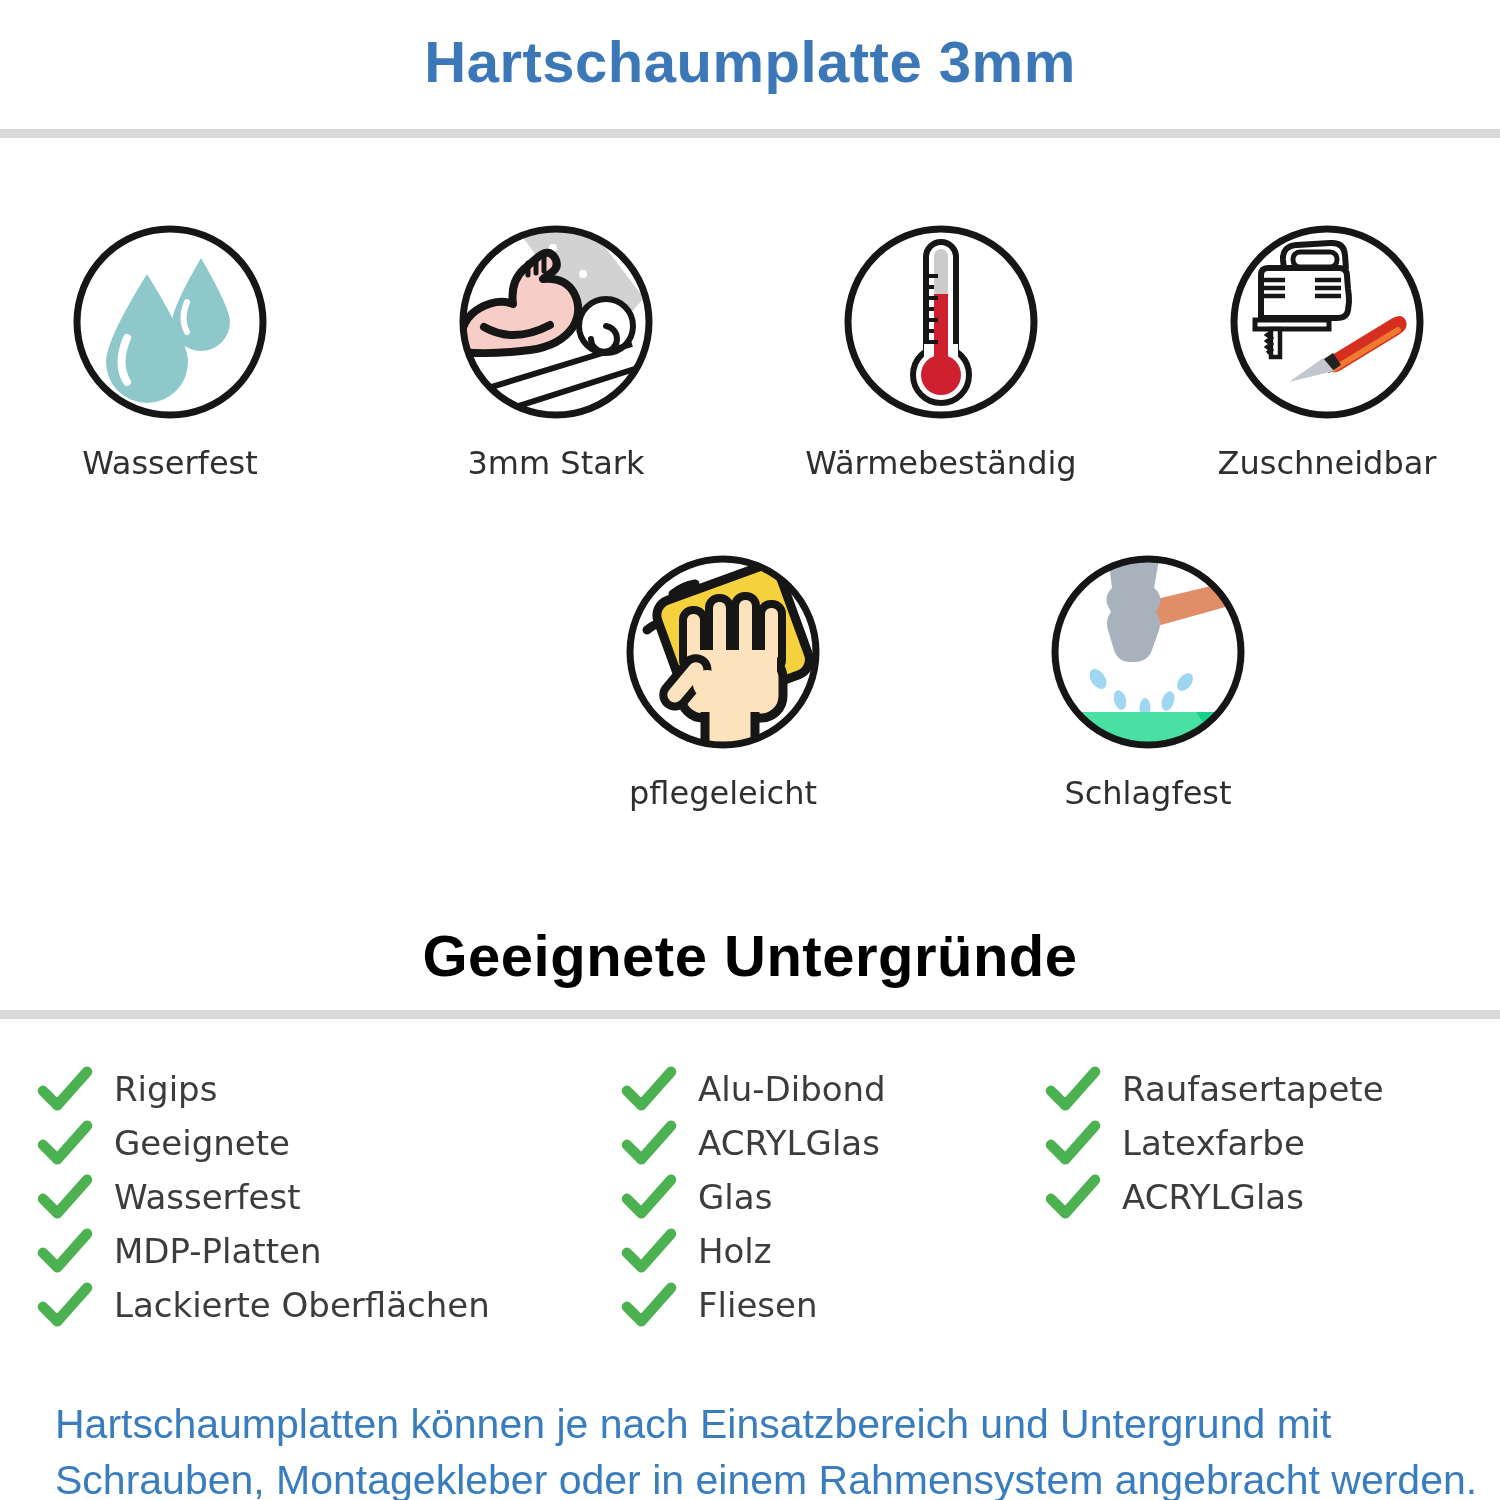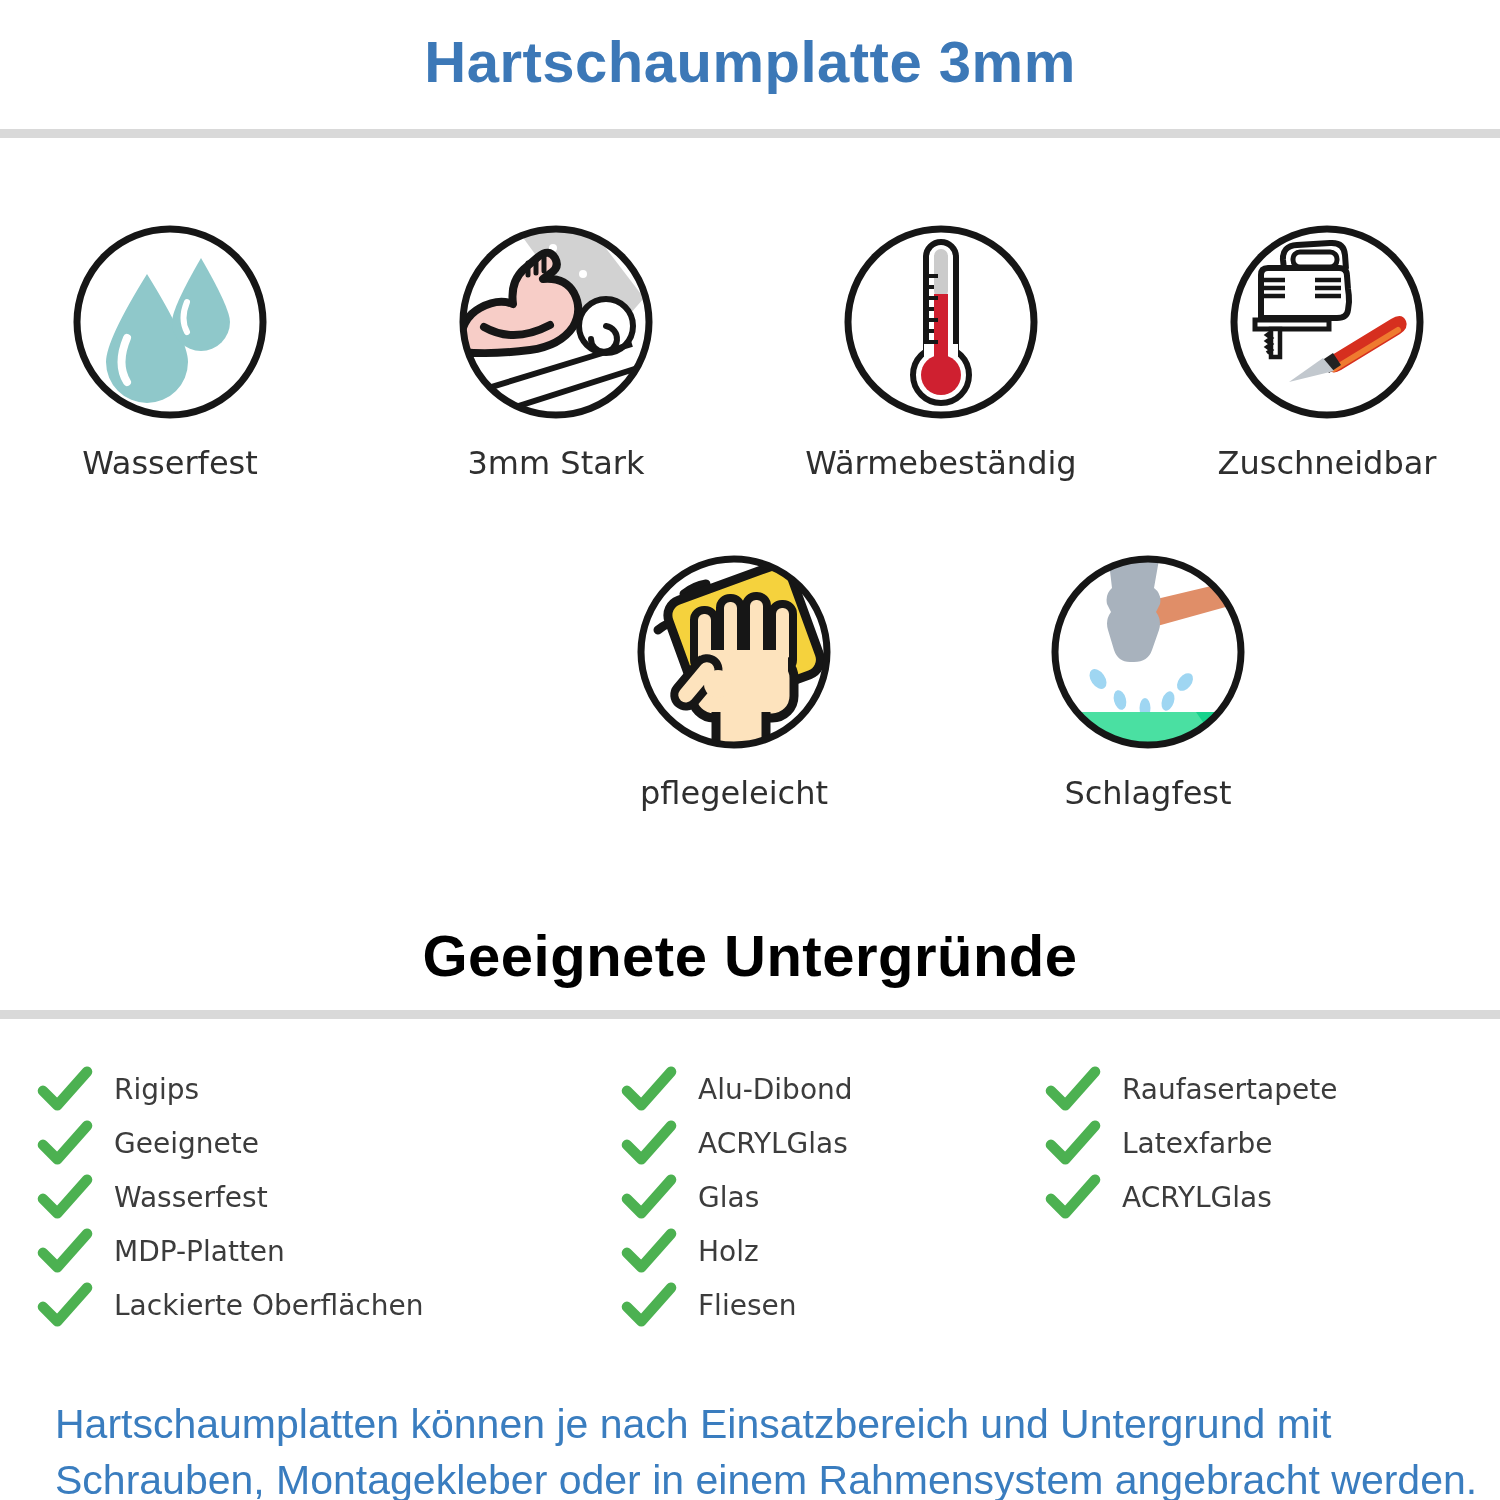--- a/index.html
+++ b/index.html
@@ -11,28 +11,28 @@
   .h1{top:28px;font-size:58px;color:#3c78b7;}
   .h2{top:922px;font-size:58px;color:#000000;}
   .heading>span{display:inline-block;}
 
   .divider{position:absolute;left:0;width:1500px;height:9px;background:#d9d9d9;}
   .div1{top:129px;}
   .div2{top:1010px;}
 
   .feat{position:absolute;width:380px;display:flex;flex-direction:column;align-items:center;}
   .f1{left:-20px;top:222px}.f2{left:366px;top:222px}.f3{left:751px;top:222px}.f4{left:1137px;top:222px}
-  .f5{left:199px;top:552px}.f6{left:544px;top:552px}.f7{left:958px;top:552px}
+  .f5{left:199px;top:552px}.f6{left:533px;top:552px}.f7{left:958px;top:552px}
   .icn{width:200px;height:200px;display:block;}
   .flabel{margin-top:22px;font-size:32px;color:#2f2f2f;white-space:nowrap;text-align:center;}
 
   ul.col{position:absolute;list-style:none;margin:0;padding:0;top:1062px;}
   .c1{left:36px}.c2{left:620px}.c3{left:1044px}
   ul.col li{display:flex;align-items:center;height:54px;gap:20px;
-            font-size:28px;color:#3c3c3c;white-space:nowrap;}
+            font-size:34px;color:#3c3c3c;white-space:nowrap;}
   .check{width:58px;height:46px;flex:none;margin-top:-2px;}
 
   .footer{position:absolute;left:55px;top:1396px;font-family:"Liberation Sans",sans-serif;
           font-size:41px;line-height:56px;color:#3a7dbf;white-space:nowrap;}
 </style>
 </head>
 <body>
 
 <div class="page">
 

